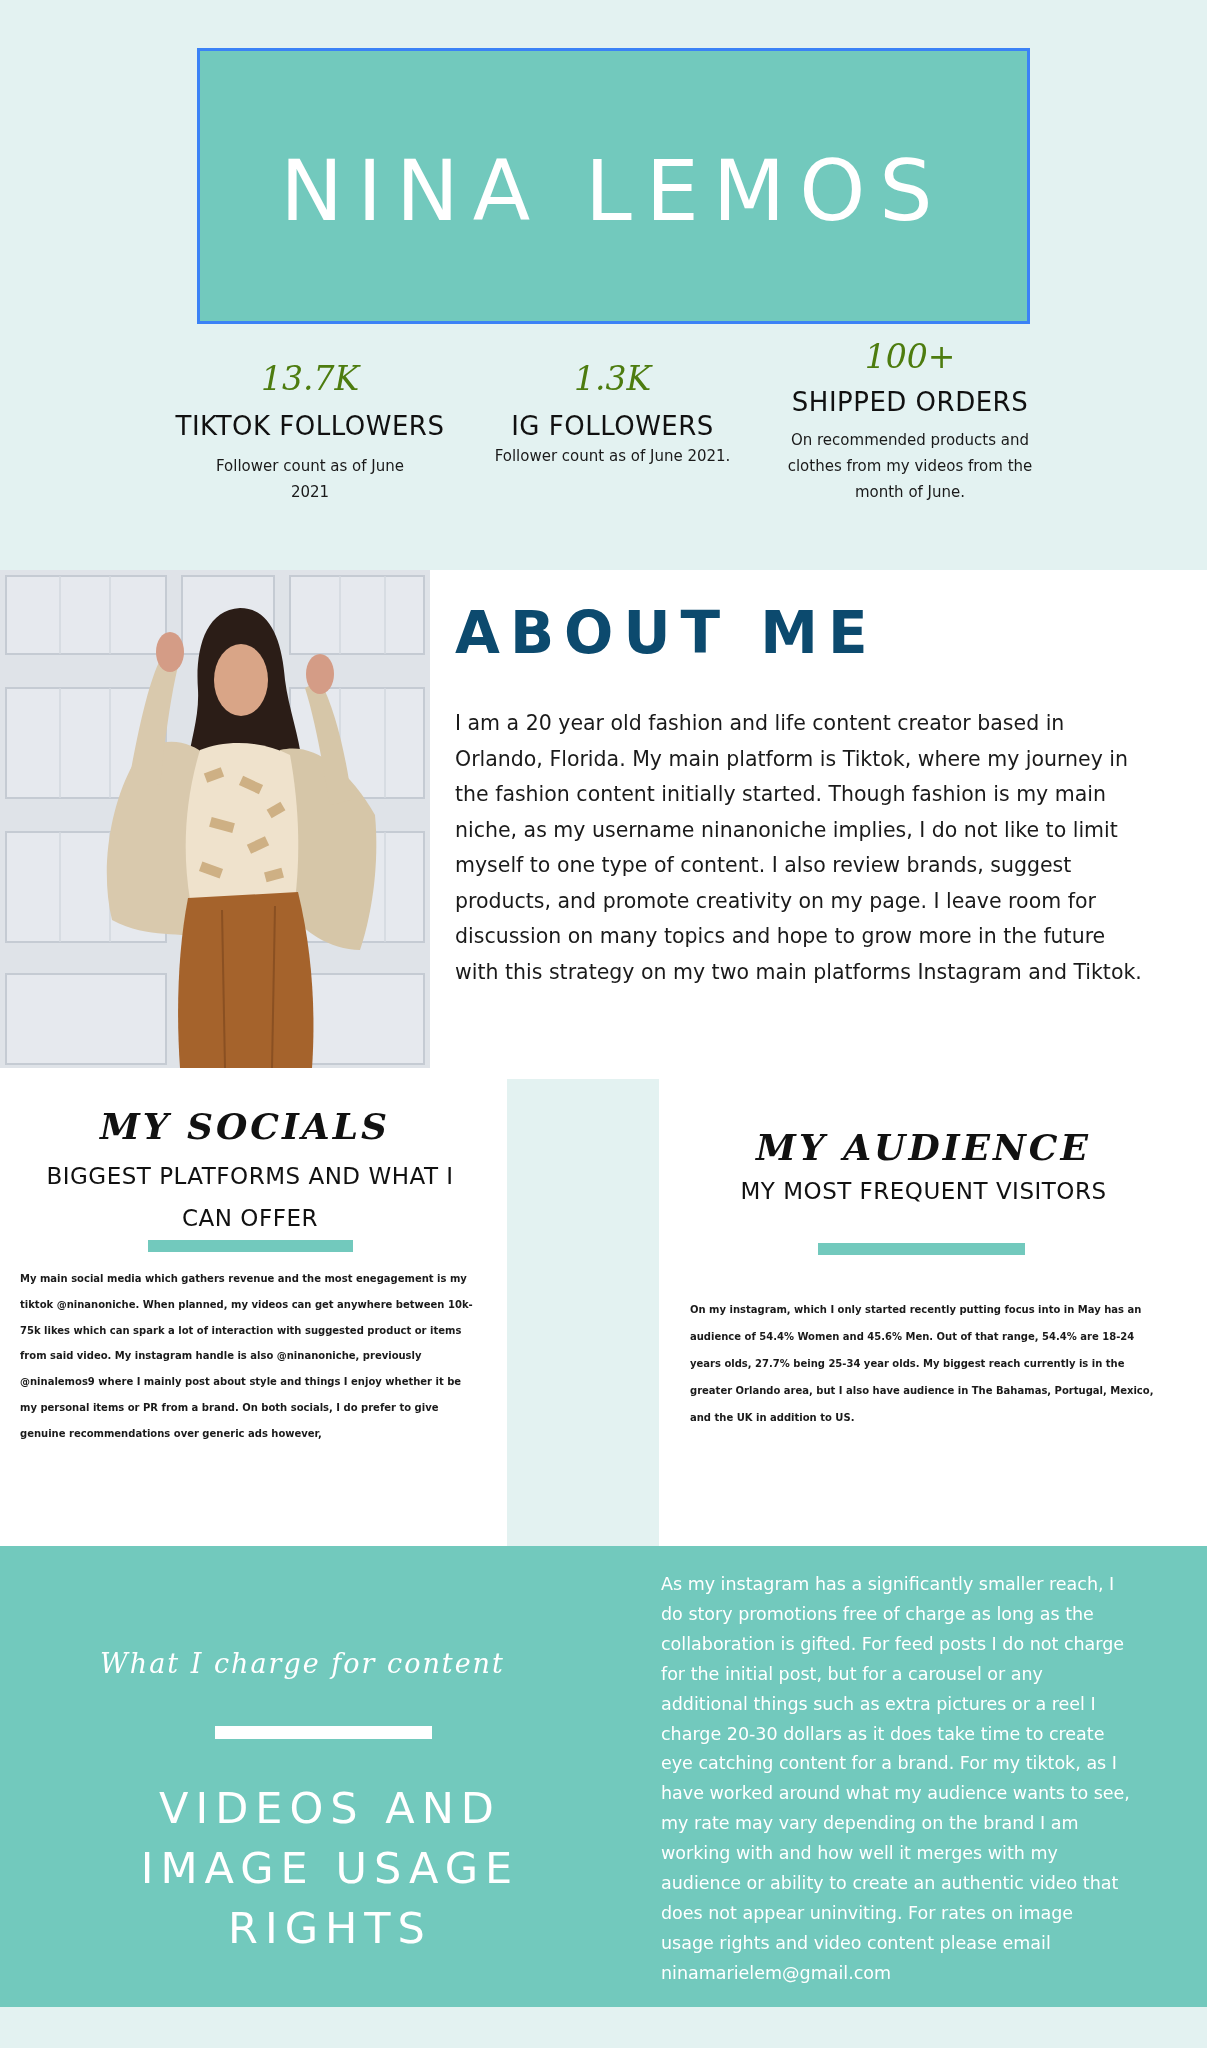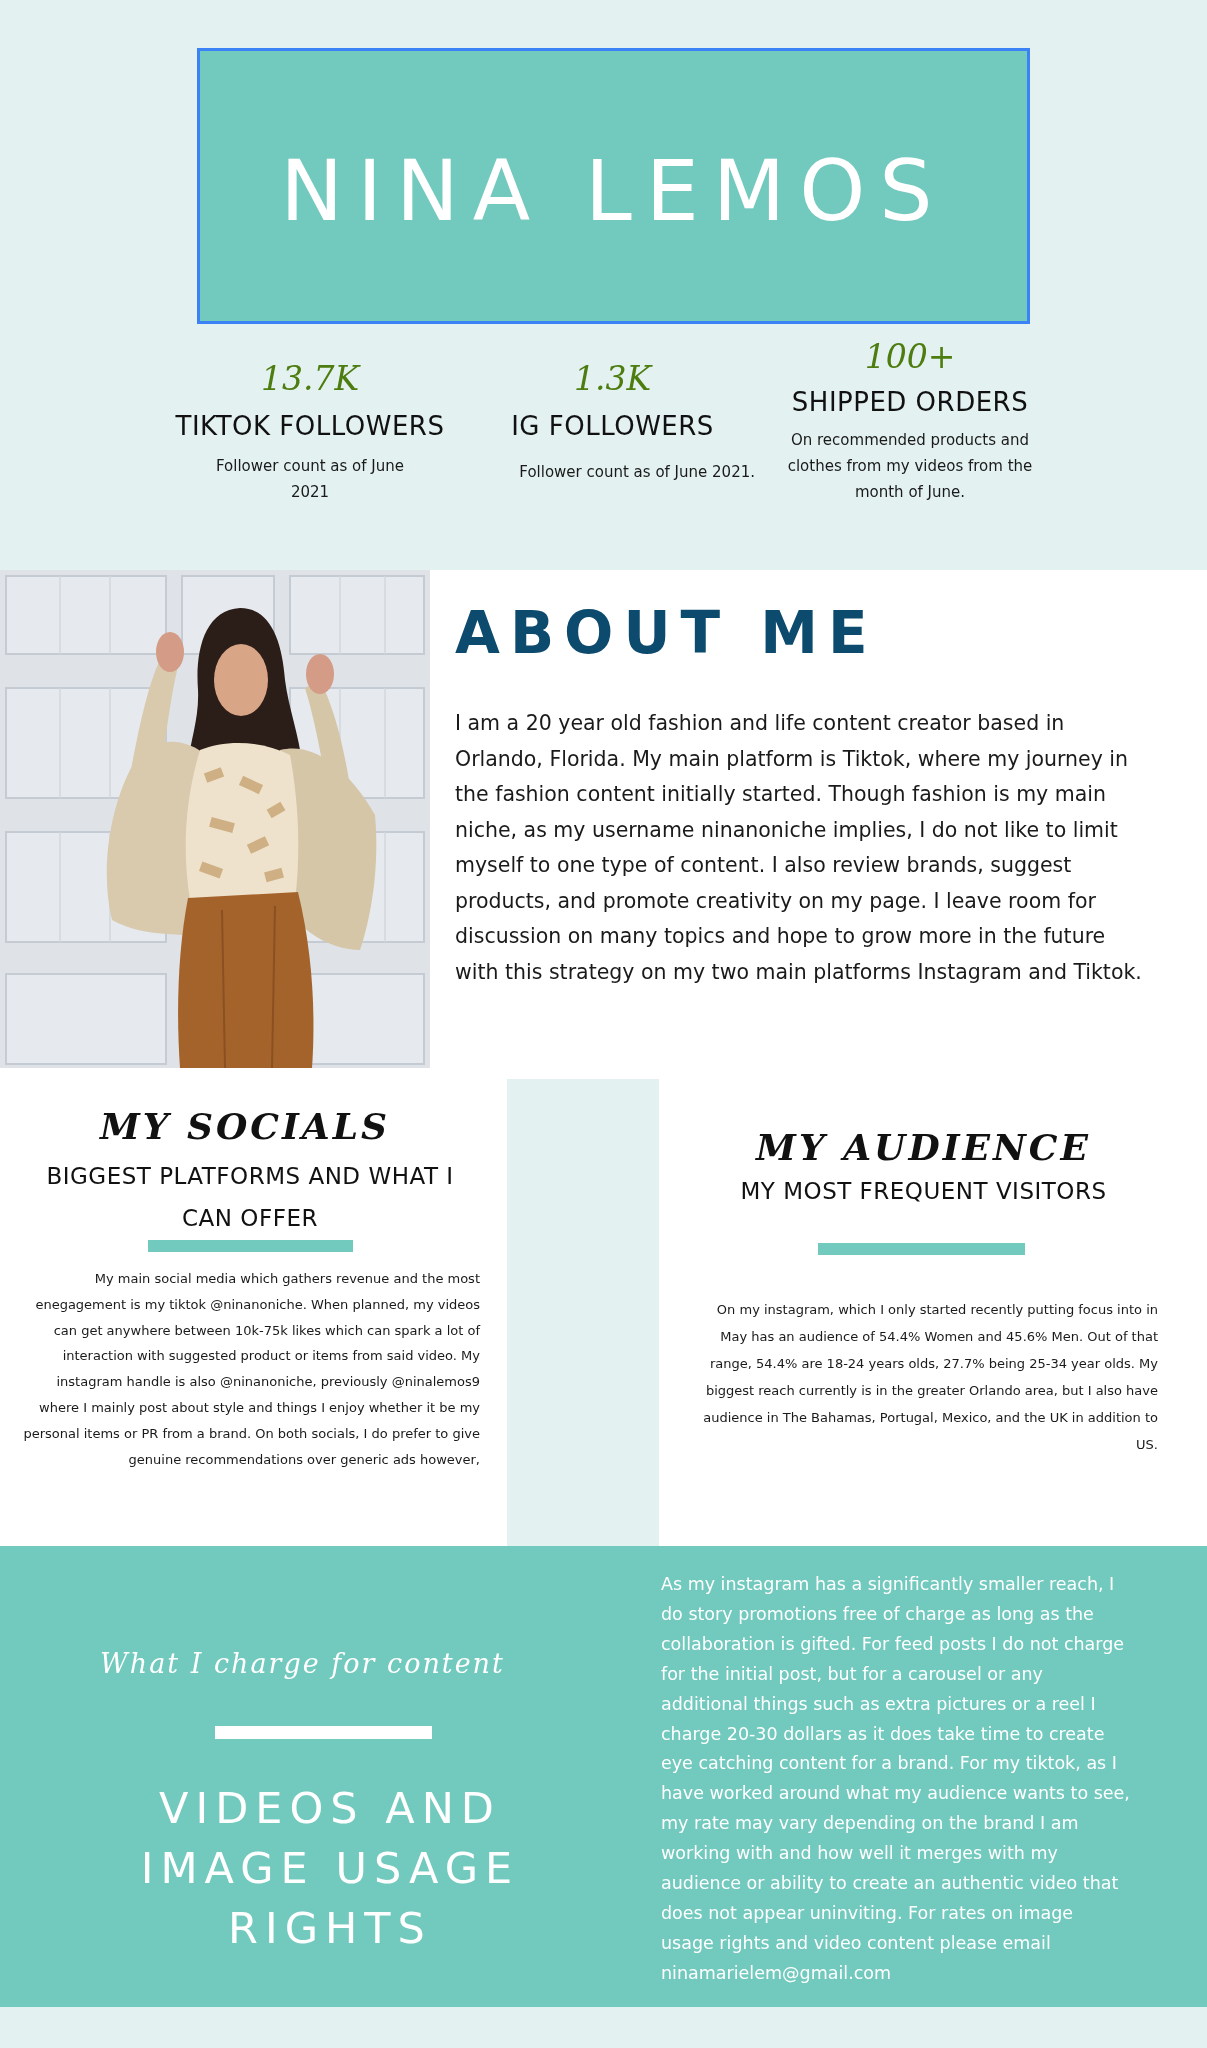--- a/index.html
+++ b/index.html
@@ -62,21 +62,21 @@
   .sec-title {
     font-family: "DejaVu Serif", serif; font-style: italic; font-weight: bold;
     font-size: 36px; letter-spacing: 3px; color: #111; line-height: 1;
     text-align: center;
   }
   .sec-sub {
     font-size: 23px; letter-spacing: 0.5px; color: #111; text-align: center; line-height: 42px;
   }
   .teal-bar { height: 12px; background: #72c9bd; }
   .small-para {
-    font-size: 13px; line-height: 25.8px; color: #1a1a1a; text-align: right;
+    font-size: 10px; line-height: 25.8px; color: #1a1a1a; text-align: left; font-weight: bold;
   }
 
   
   .rates { left: 0; top: 1546px; width: 1207px; height: 461px; background: #72c9bd; }
   .rates-tagline {
     left: 100px; top: 1648px; width: 460px; text-align: left; color: #fff;
     font-family: "DejaVu Serif", serif; font-style: italic; font-size: 27px; letter-spacing: 2px;
   }
   .white-bar { left: 215px; top: 1726px; width: 217px; height: 13px; background: #ffffff; }
   .rates-heading {
@@ -96,21 +96,21 @@
 </div>
 
 <div class="abs stat" style="left:150px; top:362px; width:320px;">
   <div class="stat-value">13.7K</div>
   <div class="stat-label">TIKTOK FOLLOWERS</div>
   <div class="stat-note" style="width:220px; margin-left:50px;">Follower count as of June 2021</div>
 </div>
 <div class="abs stat" style="left:470px; top:362px; width:285px;">
   <div class="stat-value">1.3K</div>
   <div class="stat-label">IG FOLLOWERS</div>
-  <div class="stat-note" style="margin-top:20px;text-align:right;">Follower count as of June 2021.</div>
+  <div class="stat-note" style="margin-top:4px;">Follower count as of June 2021.</div>
 </div>
 <div class="abs stat" style="left:765px; top:340px; width:290px;">
   <div class="stat-value">100+</div>
   <div class="stat-label" style="margin-top:16px;">SHIPPED ORDERS</div>
   <div class="stat-note" style="width:268px; margin-left:11px; margin-top:12px;">On recommended products and clothes from my videos from the month of June.</div>
 </div>
 
 <div class="abs about-wrap"></div>
 <div class="abs photo" aria-label="Portrait of Nina in beige jacket, patterned top and brown suede pants in front of white garage door">
   <svg width="430" height="498" viewBox="0 0 430 498" xmlns="http://www.w3.org/2000/svg">

